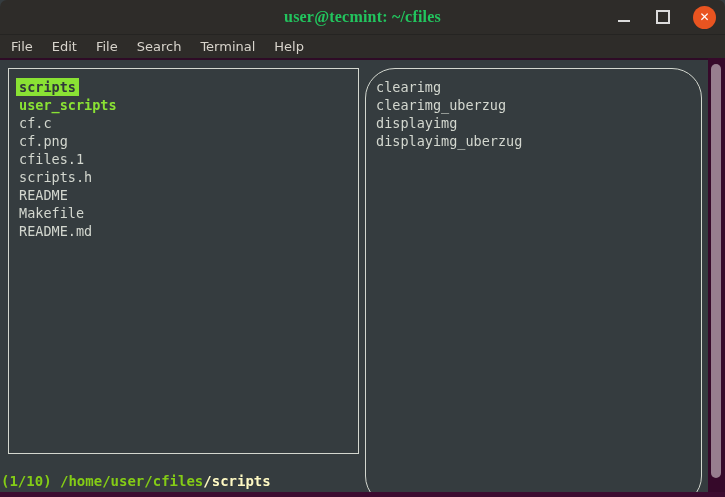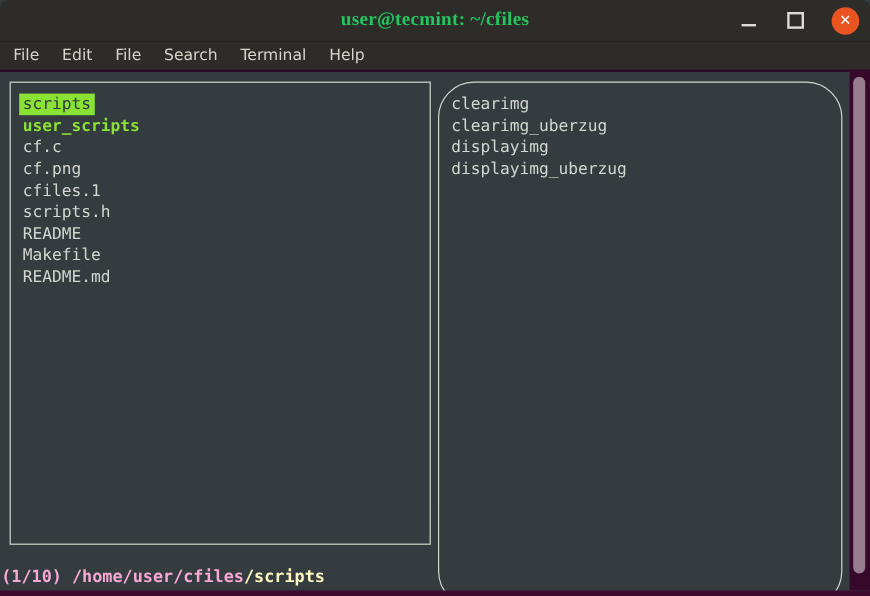--- a/index.html
+++ b/index.html
@@ -86,30 +86,30 @@
     font-size: 13.5px;
     white-space: pre;
     cursor: pointer;
   }
   .row .label { display: inline-block; }
   .row.file { color: #d3d7cf; }
   .row.dir  { color: #8ae234; font-weight: bold; }
   .row.selected .label {
     background: #8ae234; color: #30373a;
     padding: 0 3px; margin-left: -3px;
-    font-weight: normal;
+    font-weight: bold;
   }
 
   
   .statusline {
     position: absolute; left: 1px; bottom: 8px;
     font-size: 14px; font-weight: bold;
     white-space: pre;
   }
-  .status-red  { color: #f9a8d4; }
+  .status-red  { color: #84cc16; }
   .status-teal { color: #fef9c3; }
 
   
   .scrollbar-track {
     position: absolute; top: 58px; right: 0; width: 17px; height: 434px;
     background: #36092a;
   }
   .scrollbar-thumb {
     position: absolute; top: 6px; right: 4px;
     width: 10px; height: 414px;

